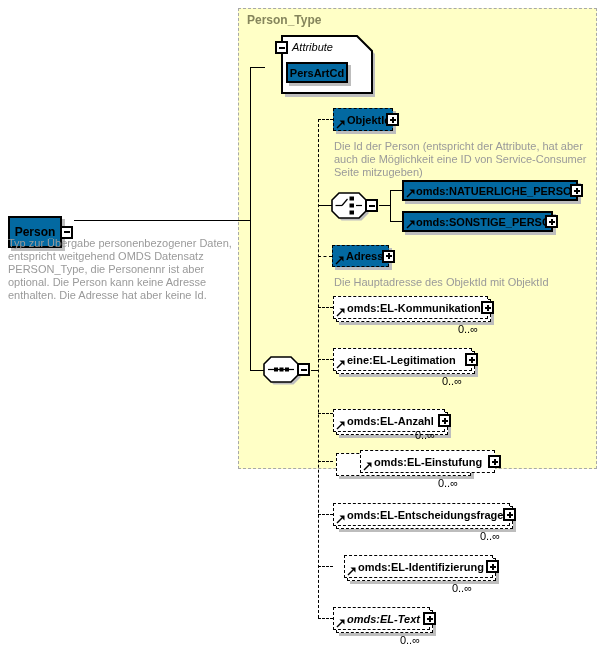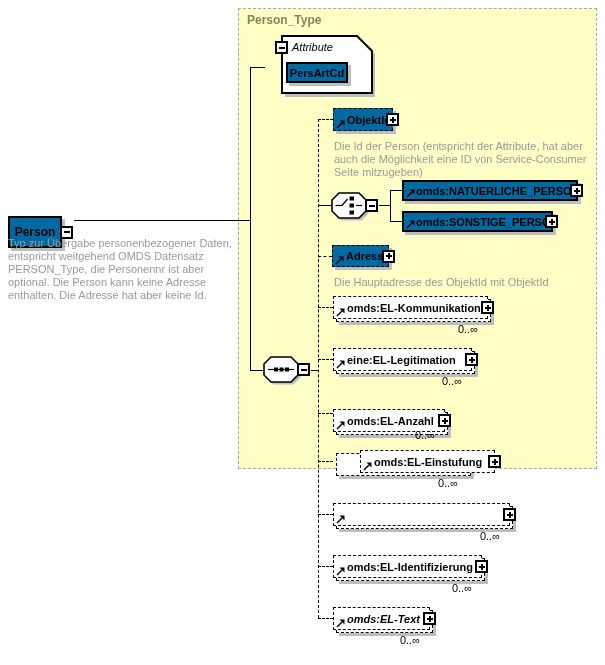--- a/index.html
+++ b/index.html
@@ -211,26 +211,27 @@
 </div>
 <div class="occ" style="left:414px; top:477px;">0..∞</div>
 
 <div class="wrap" style="left:333px; top:503px; width:177px; height:23px;">
   <div class="ghost"></div>
   <div class="mainb dashb-ns ebox" style="position:absolute;">
     <svg class="refarrow" width="9" height="9">
       <line x1="1" y1="8" x2="6" y2="3" stroke="#000" stroke-width="1.4"></line>
       <polygon points="3.5,0.5 8.5,0.5 8.5,5.5" fill="#000"></polygon>
     </svg>
+    <span class="label">omds:EL-Entscheidungsfrage</span>
     <span class="plusbox"></span>
   </div>
 </div>
 <div class="occ" style="left:456px; top:530px;">0..∞</div>
 
-<div class="wrap" style="left:333px; top:555px; width:149px; height:23px;">
+<div class="wrap" style="left:344px; top:555px; width:149px; height:23px;">
   <div class="ghost"></div>
   <div class="mainb dashb-ns ebox" style="position:absolute;">
     <svg class="refarrow" width="9" height="9">
       <line x1="1" y1="8" x2="6" y2="3" stroke="#000" stroke-width="1.4"></line>
       <polygon points="3.5,0.5 8.5,0.5 8.5,5.5" fill="#000"></polygon>
     </svg>
     <span class="label">omds:EL-Identifizierung</span>
     <span class="plusbox"></span>
   </div>
 </div>

